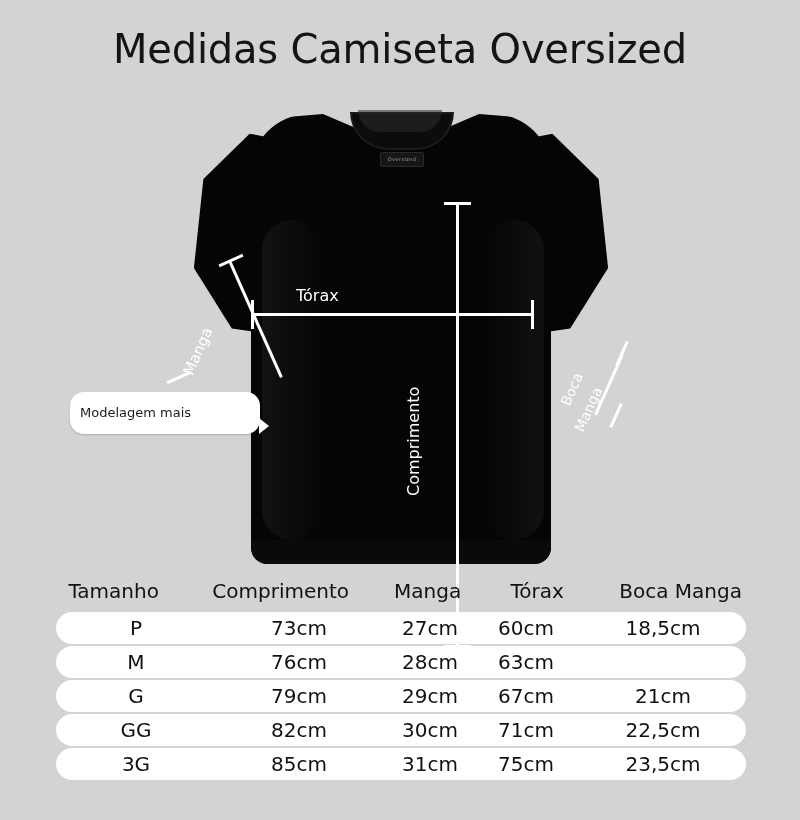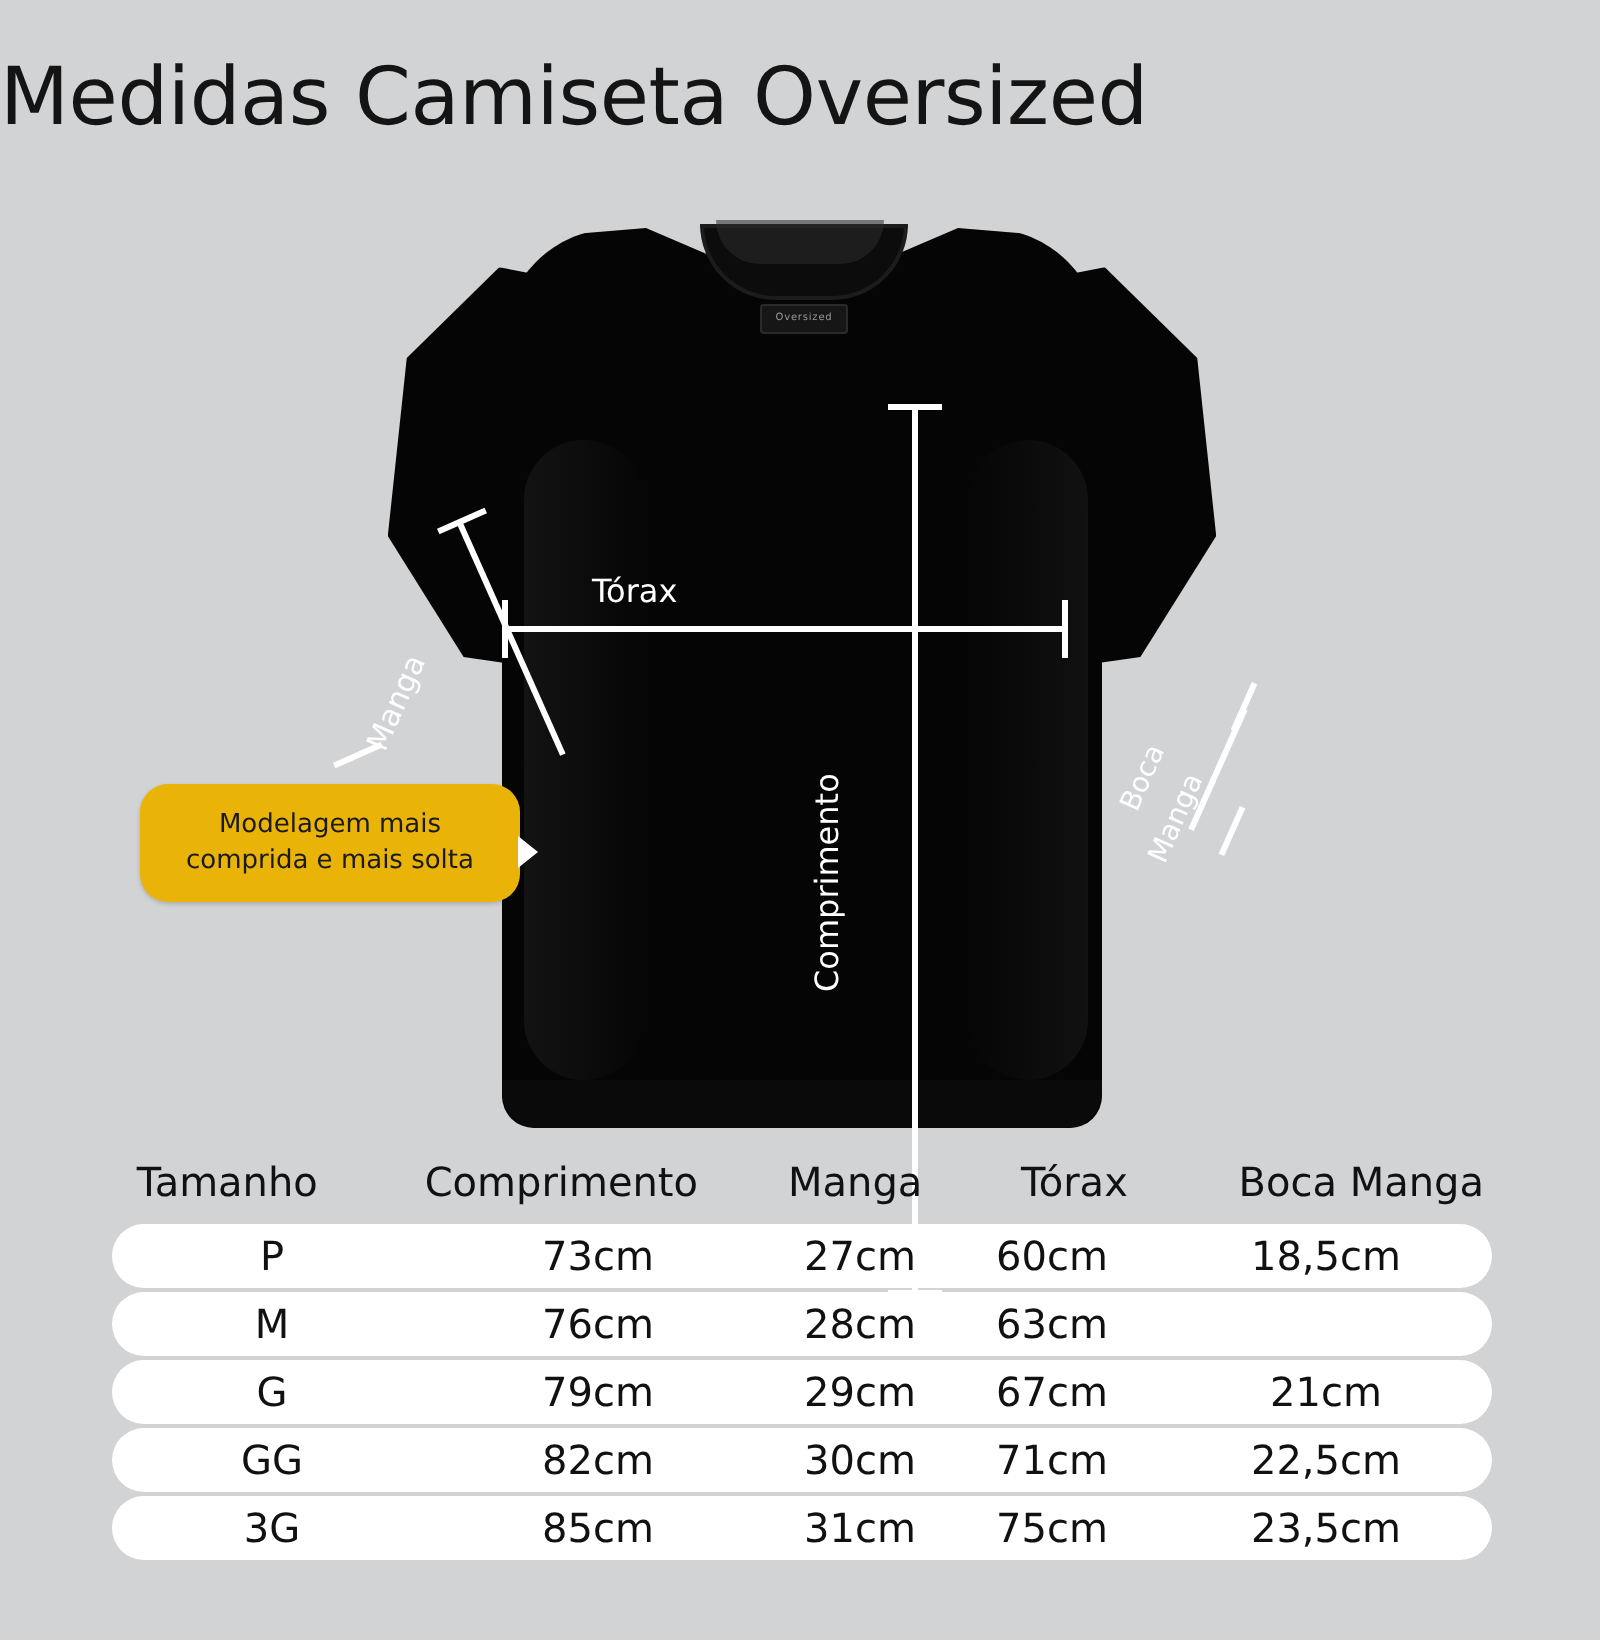--- a/index.html
+++ b/index.html
@@ -14,21 +14,21 @@
     overflow: hidden;
     position: relative;
   }
 
   
   .title {
     position: absolute;
     top: 26px;
     left: 0;
     width: 800px;
-    text-align: left;
+    text-align: center;
     font-size: 40px;
     font-weight: 400;
     color: #141414;
     letter-spacing: -0.2px;
   }
 
   
   .illustration {
     position: absolute;
     top: 96px;
@@ -229,23 +229,23 @@
     font-size: 14px;
   }
 
   
   .callout {
     position: absolute;
     left: 70px;
     top: 296px;
     width: 170px;
     padding: 12px 10px;
-    background: #eab308;
+    background: #ffffff;
     border-radius: 14px;
-    text-align: center;
+    text-align: left;
     font-size: 13px;
     line-height: 1.35;
     color: #1a1a1a;
     box-shadow: 0 1px 2px rgba(0,0,0,.18);
   }
   .callout::after {
     content: "";
     position: absolute;
     right: -9px;
     top: 26px;
@@ -333,21 +333,20 @@
   <div class="mlabel" id="manga-label">Manga</div>
 
   <div class="mline" id="boca-line"></div>
   <div class="cap" id="boca-cap-t"></div>
   <div class="cap" id="boca-cap-b"></div>
   <div class="mlabel" id="boca-label-1">Boca</div>
   <div class="mlabel" id="boca-label-2">Manga</div>
 
   <div class="callout">
     <div>Modelagem mais</div>
-    <div>comprida e mais solta</div>
   </div>
 </div>
 
 <div class="table">
   <div class="table-row table-head">
     <div class="cell c0">Tamanho</div>
     <div class="cell c1">Comprimento</div>
     <div class="cell c2">Manga</div>
     <div class="cell c3">Tórax</div>
     <div class="cell c4">Boca Manga</div>

